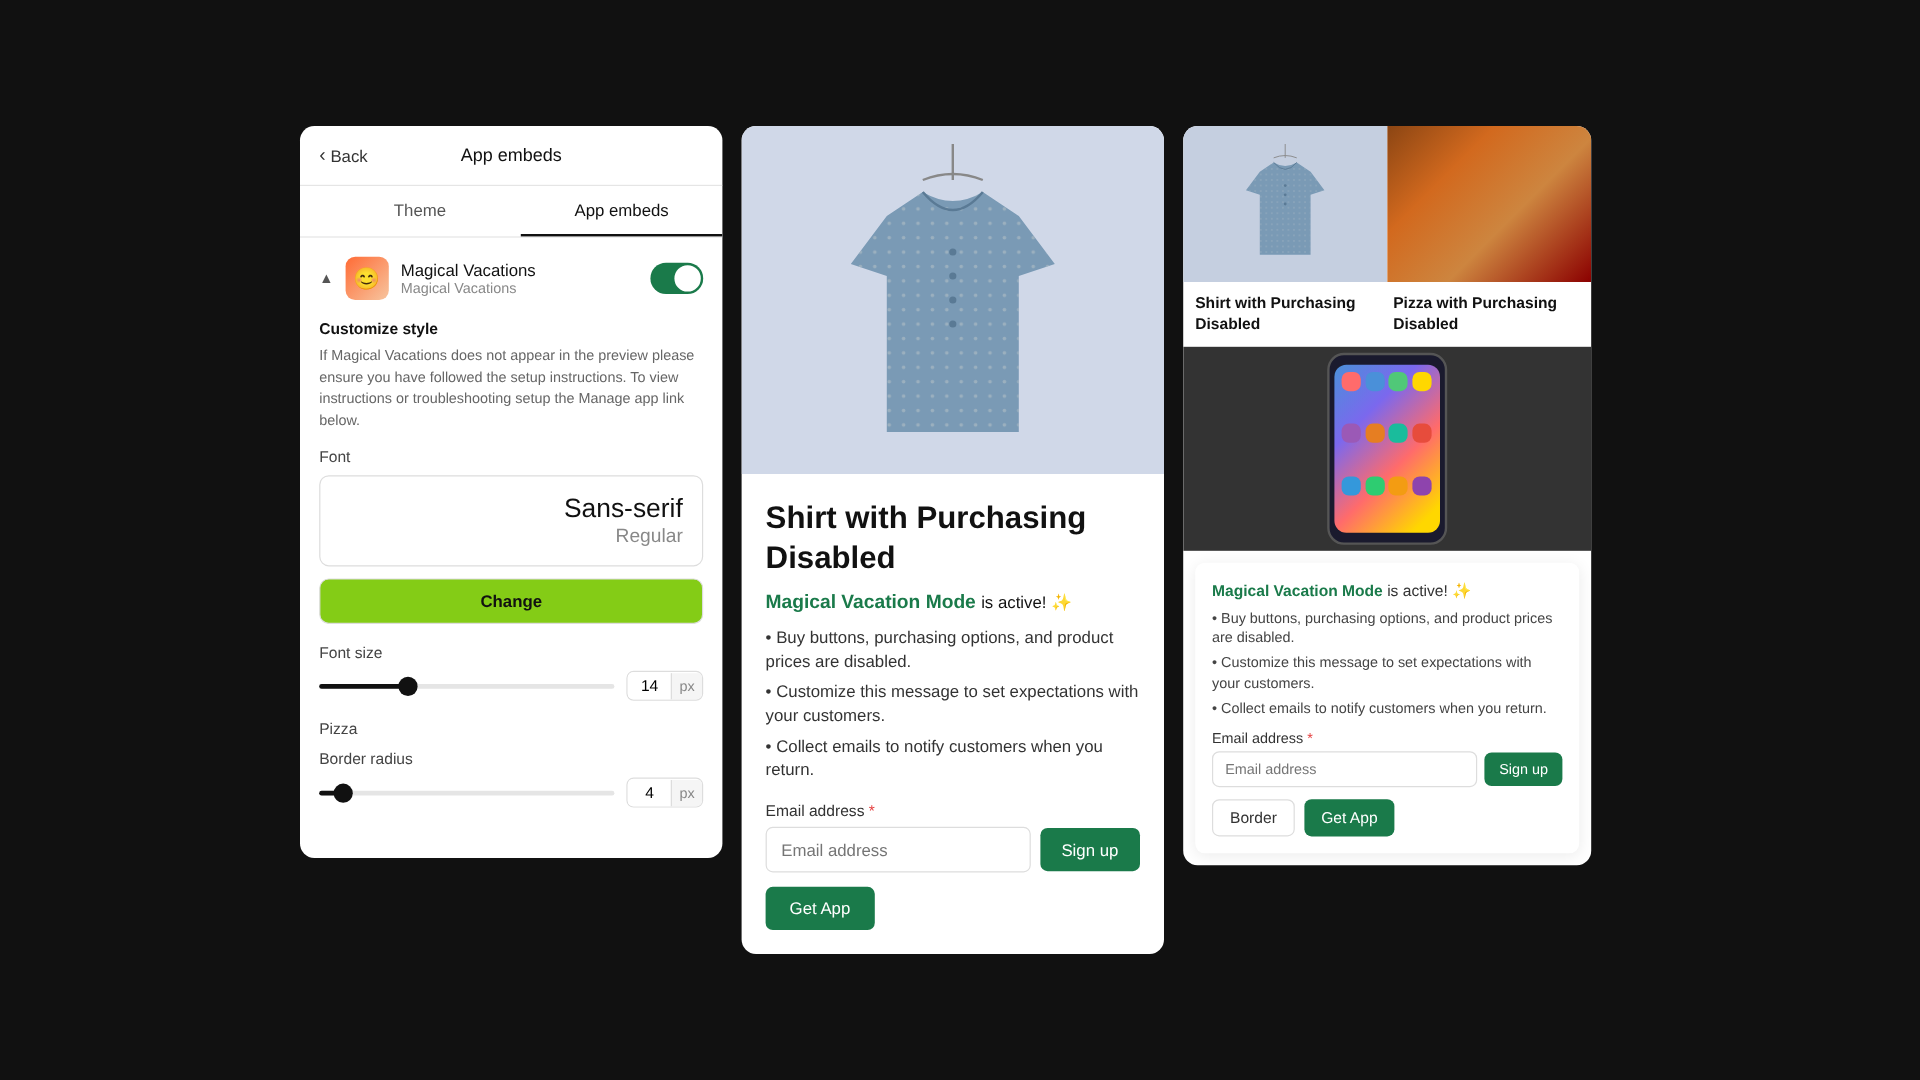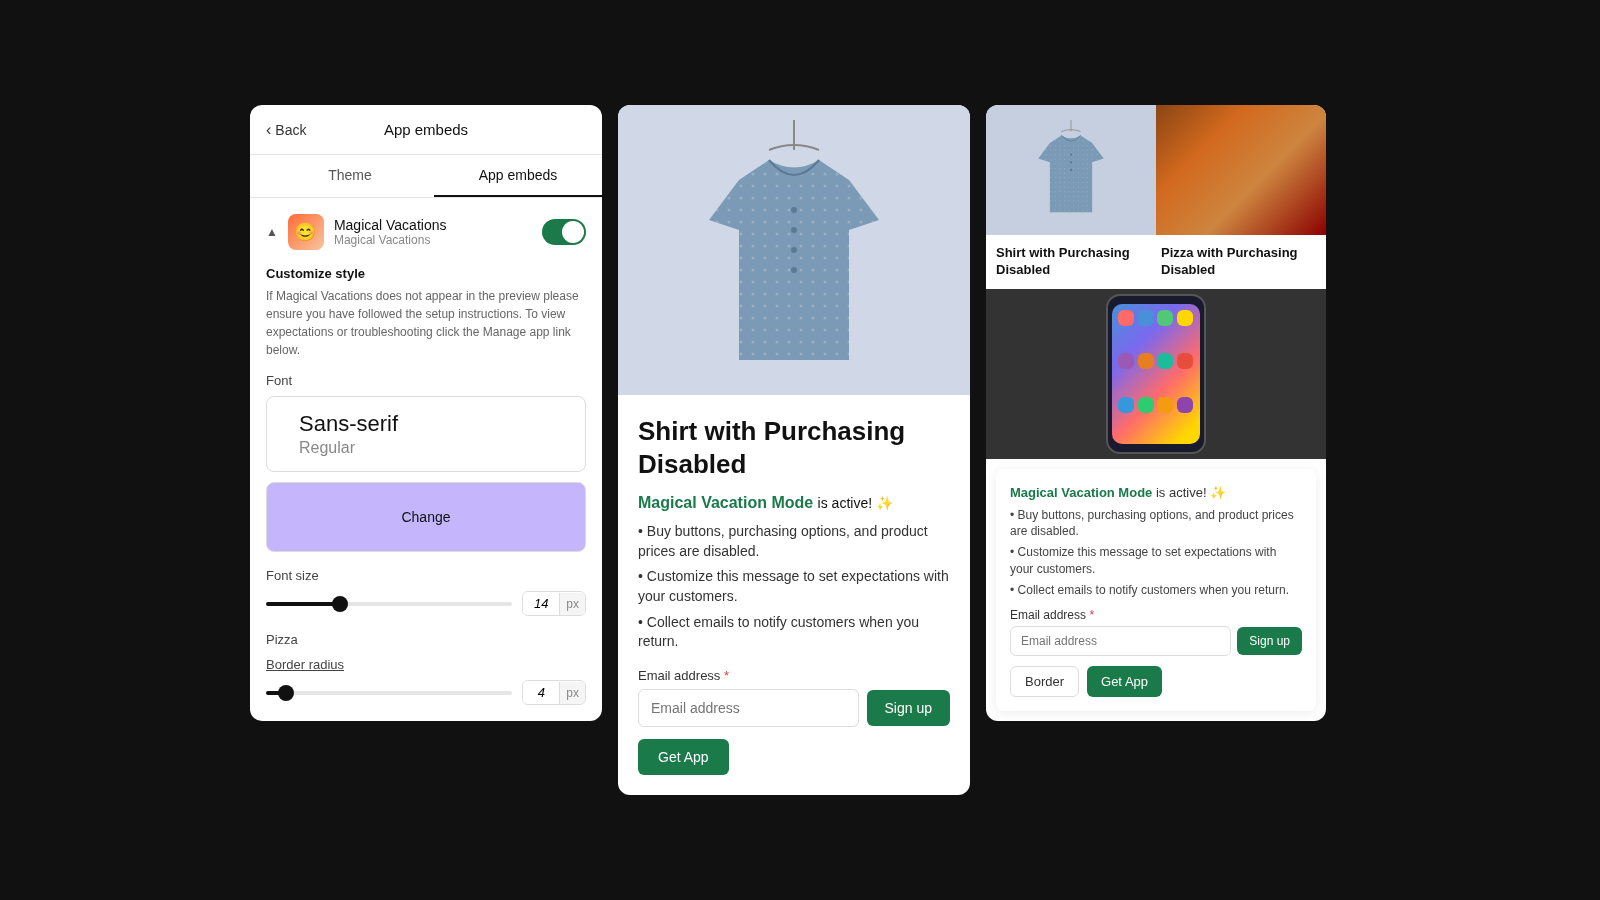--- a/index.html
+++ b/index.html
@@ -153,35 +153,37 @@
     .section-desc {
       font-size: 12px;
       color: #666;
       line-height: 1.5;
       margin-bottom: 14px;
     }
     .font-label { font-size: 13px; color: #444; margin-bottom: 8px; }
     .font-display-box {
       border: 1px solid #ddd;
       border-radius: 8px;
-      padding: 14px 32px;
+      padding: 14px 16px;
       margin-bottom: 10px;
+      text-align: right;
     }
     .font-name { font-size: 22px; color: #111; }
     .font-style { font-size: 16px; color: #888; margin-top: 2px; }
     .change-btn {
       width: 100%;
-      padding: 26px;
+      padding: 10px;
       border: 1px solid #ddd;
       border-radius: 8px;
-      background: #c4b5fd;
+      background: #84cc16;
       font-size: 14px;
       cursor: pointer;
       color: #111;
       margin-bottom: 16px;
+      font-weight: bold;
     }
     .font-size-row {
       display: flex;
       align-items: center;
       gap: 10px;
       margin-top: 8px;
     }
     .slider-track {
       flex: 1;
       height: 4px;
@@ -213,21 +215,20 @@
       border-radius: 6px;
       overflow: hidden;
     }
     .px-input input {
       width: 36px;
       border: none;
       outline: none;
       text-align: center;
       font-size: 13px;
       padding: 4px 4px;
-      font-style: italic;
     }
     .px-label {
       font-size: 12px;
       color: #888;
       padding: 4px 6px;
       background: #f5f5f5;
       border-left: 1px solid #ddd;
     }
     .image-section { margin-top: 16px; }
     .border-radius-row {
@@ -494,21 +495,21 @@
         <div class="app-icon">😊</div>
         <div class="app-info">
           <div class="app-name">Magical Vacations</div>
           <div class="app-sub">Magical Vacations</div>
         </div>
         <div class="toggle-switch"></div>
       </div>
 
       <div>
         <div class="section-label">Customize style</div>
-        <div class="section-desc">If Magical Vacations does not appear in the preview please ensure you have followed the setup instructions. To view expectations or troubleshooting click the Manage app link below.</div>
+        <div class="section-desc">If Magical Vacations does not appear in the preview please ensure you have followed the setup instructions. To view instructions or troubleshooting setup the Manage app link below.</div>
       </div>
 
       <div>
         <div class="font-label">Font</div>
         <div class="font-display-box">
           <div class="font-name">Sans-serif</div>
           <div class="font-style">Regular</div>
         </div>
         <button class="change-btn">
           <span>Change</span>
@@ -524,21 +525,21 @@
           </div>
           <div class="px-input">
             <input type="text" value="14" style="">
             <span class="px-label">px</span>
           </div>
         </div>
       </div>
 
       <div class="image-section">
         <div class="font-label">Pizza</div>
-        <div class="font-label" style="margin-top:10px;text-decoration:underline;">Border radius</div>
+        <div class="font-label" style="margin-top:10px;">Border radius</div>
         <div class="border-radius-row">
           <div class="slider-track">
             <div class="slider-fill" style="width: 8%;"></div>
             <div class="slider-thumb" style="left: calc(8% - 8px);"></div>
           </div>
           <div class="px-input">
             <input type="text" value="4" style="">
             <span class="px-label">px</span>
           </div>
         </div>

